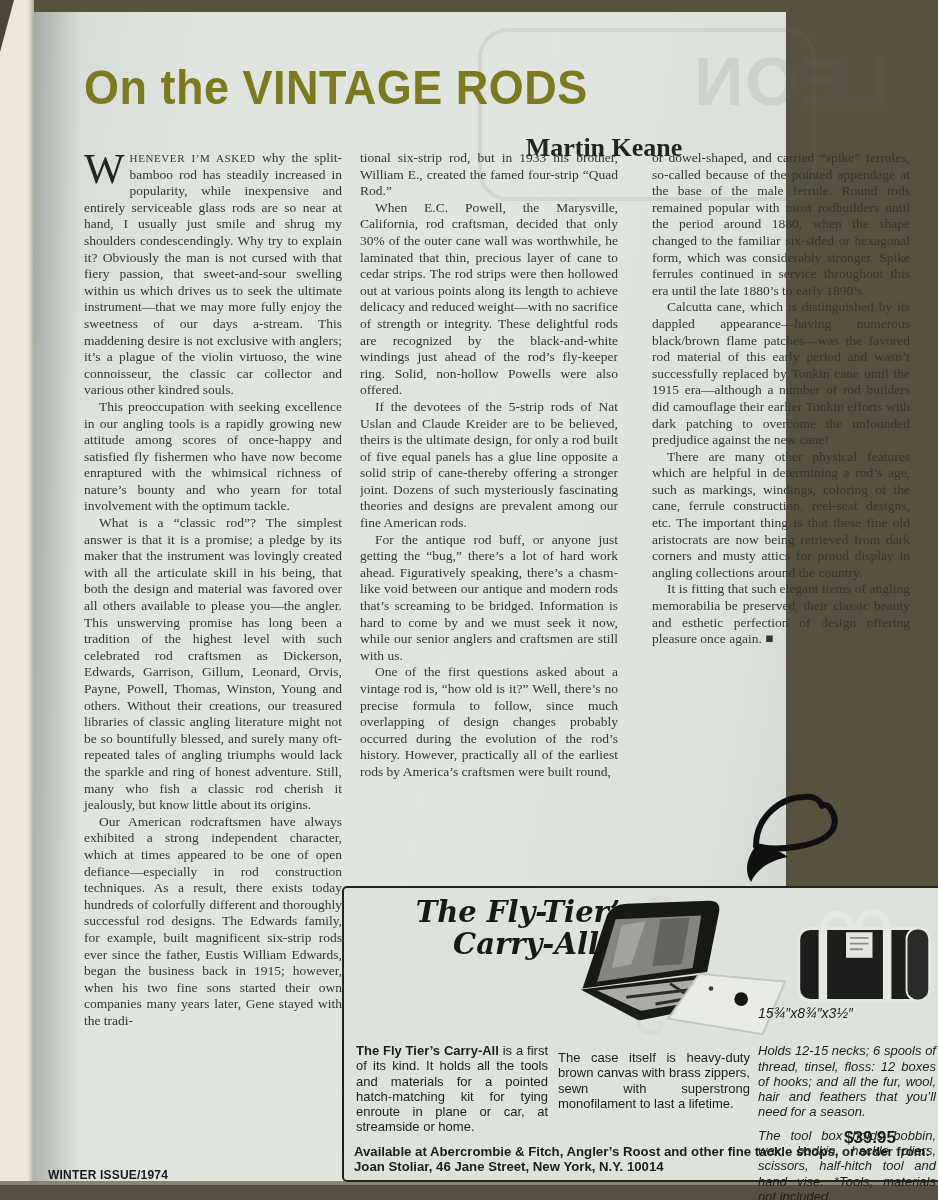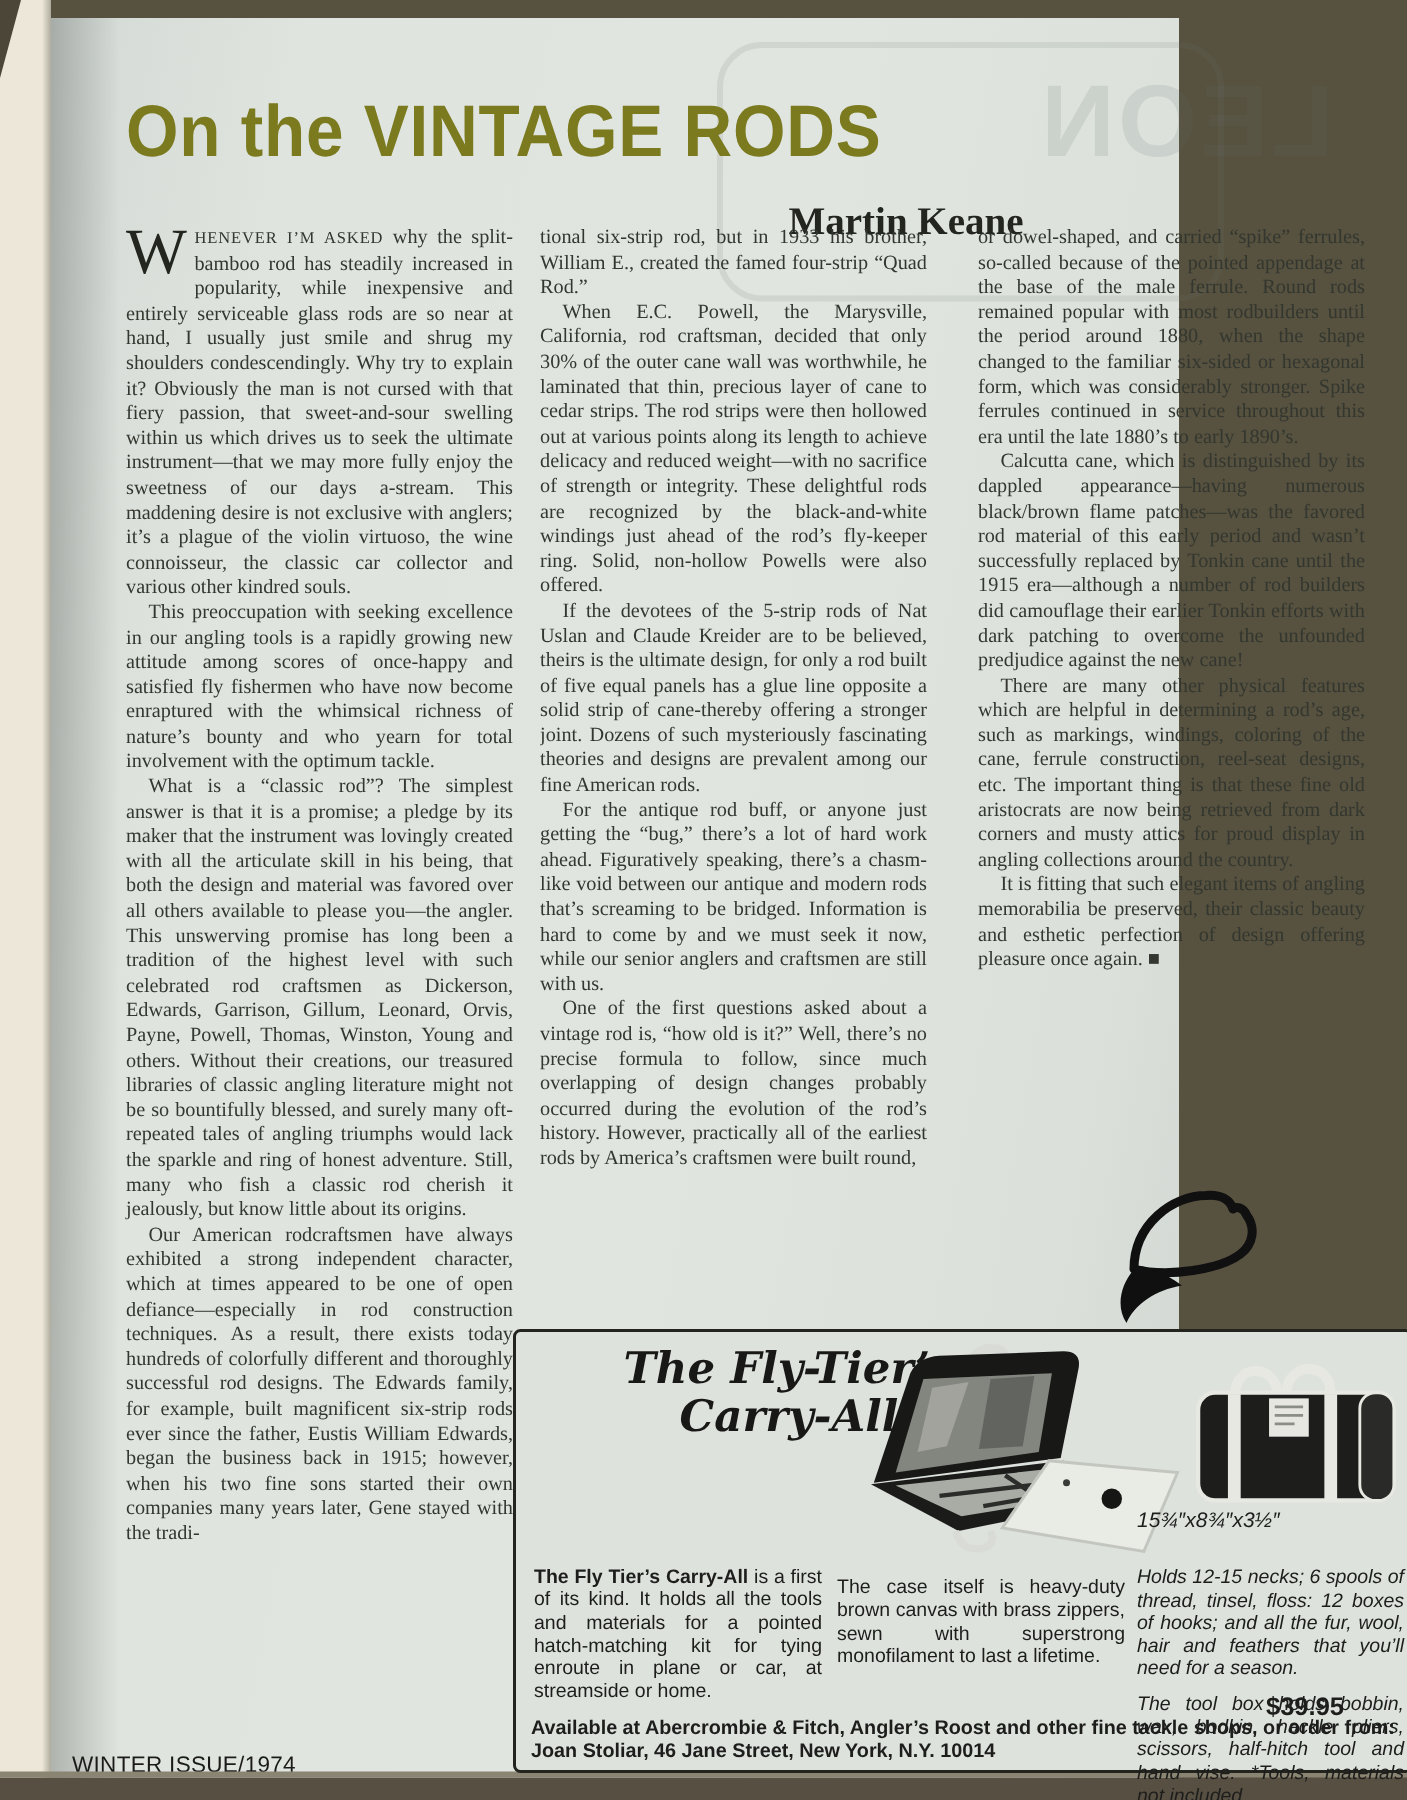--- a/index.html
+++ b/index.html
@@ -58,21 +58,21 @@
   .ad-col1{left:12px;top:155px;}
   .ad-col2{left:214px;top:162px;}
   .ad-col3{left:414px;top:118px;width:178px;font-style:italic;}
   .ad-bold{font-weight:700;margin-top:40px;}
   .ad-dims{font-style:italic;font-size:14px;margin-bottom:22px;}
   .ad-price{position:absolute;left:500px;top:240px;font-weight:700;font-size:17px;font-style:normal;}
   .ad-avail{position:absolute;left:10px;top:256px;width:580px;
       font-weight:700;font-size:13.2px;line-height:15px;}
 
   .footer-issue{position:absolute;left:14px;top:1156px;font-family:"Liberation Sans",sans-serif;
-      font-weight:400;font-size:15px;color:#1b1c1a;letter-spacing:.2px;}
+      font-weight:700;font-size:12px;color:#1b1c1a;letter-spacing:.2px;}
   .footer-num{position:absolute;right:14px;top:1156px;font-family:"Liberation Sans",sans-serif;
       font-weight:800;font-size:15px;color:#1b1c1a;}
 </style>
 </head>
 <body>
 
 <div class="stage">
   <div class="page-edge"></div>
   <div class="corner-dark"></div>
 

